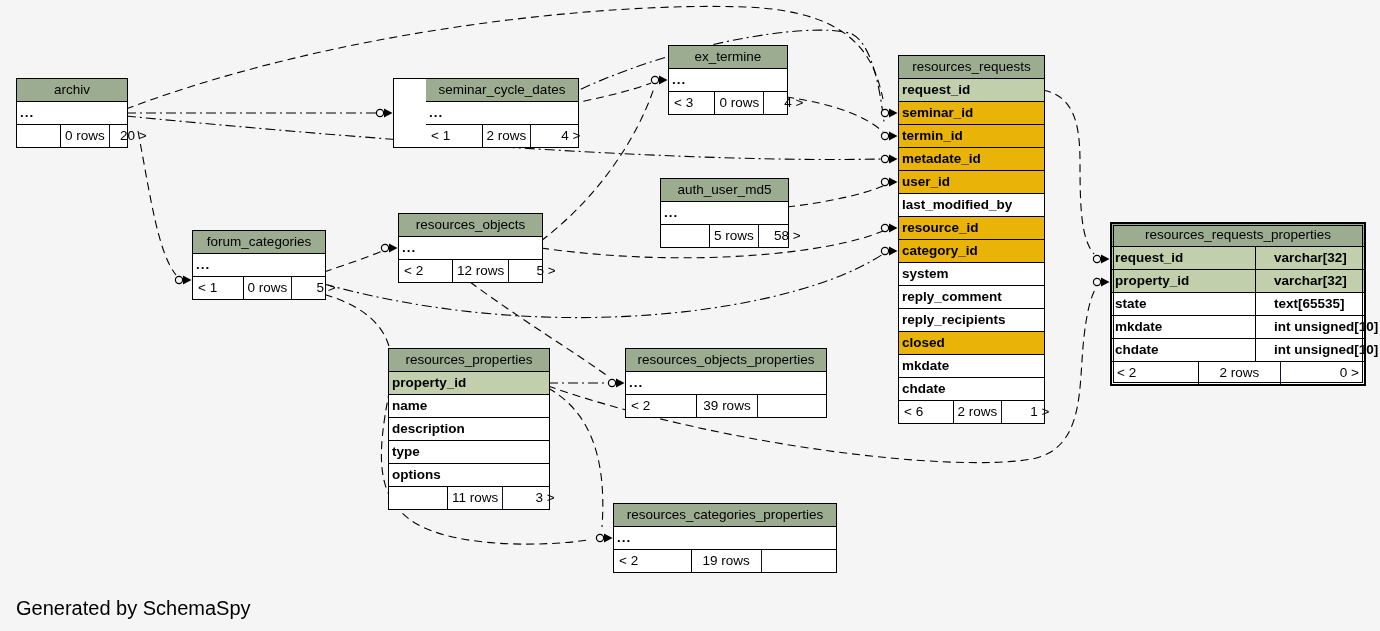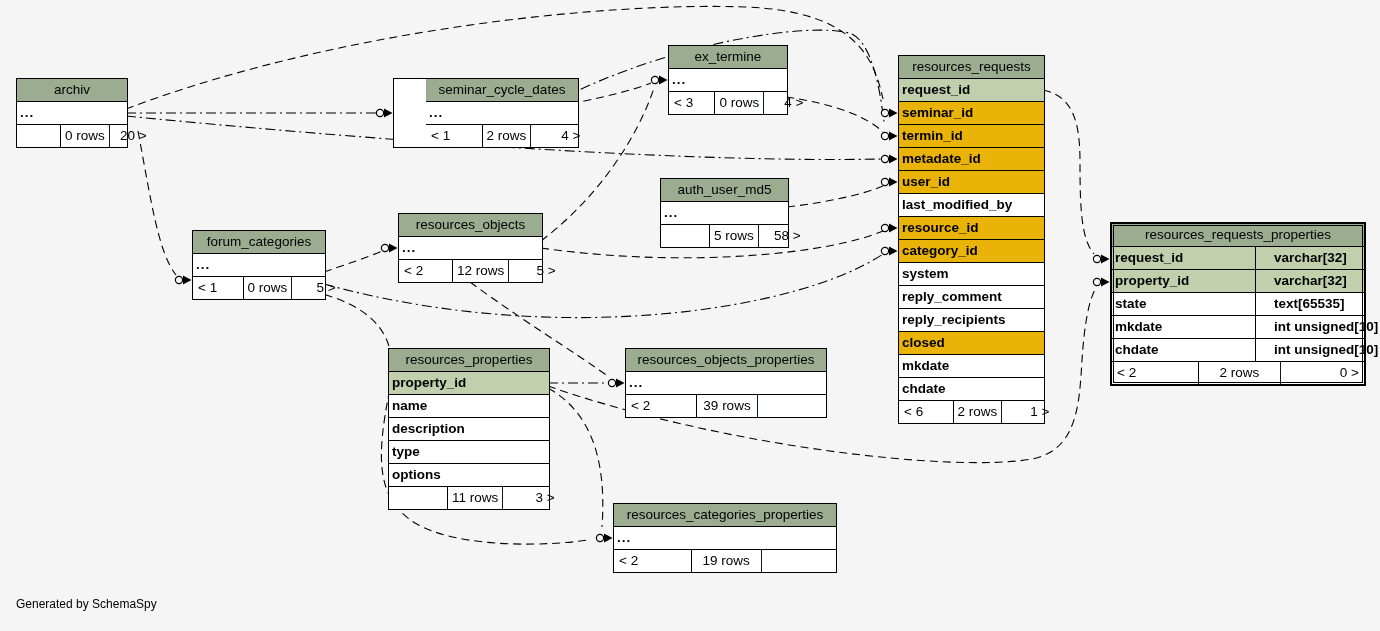--- a/index.html
+++ b/index.html
@@ -25,21 +25,21 @@
   .row.pk{background:#c2cfad;}
   .row.fk{background:#eab308;}
   .row .nm{padding:0 3px;overflow:hidden;}
   .row .ty{border-left:1px solid #000;padding:0 18px;flex:1;overflow:visible;}
   .row.twocol .nm{flex:0 0 137px;}
   .row.ellipsis{font-weight:bold;letter-spacing:1px;}
   .ftr{height:22px;display:flex;}
   .ftr .l{flex:0 0 30%;padding:0 5px;border-right:1px solid #000;text-align:left;}
   .ftr .m{flex:1;padding:0 4px;border-right:1px solid #0f172a;text-align:center;}
   .ftr .r{flex:0 0 29%;padding:0 5px;text-align:right;}
-  #footer-note{position:absolute;left:16px;top:597px;font-size:12px;z-index:1;}
+  #footer-note{position:absolute;left:16px;top:597px;font-size:20px;z-index:1;}
 </style>
 </head>
 <body>
 
 <div id="diagram">
   <svg id="links-svg" width="1380" height="631">
       <path d="M126,113 L377,113" fill="none" stroke="#000000" stroke-width="1.1" stroke-dasharray="10,4,2,4"></path>
       <path d="M126,109 C340,28 610,2 745,7 C855,11 874,58 883,99" fill="none" stroke="#000000" stroke-width="1.1" stroke-dasharray="8,5"></path>
       <path d="M545,109 C585,101 626,93 651,83" fill="none" stroke="#000000" stroke-width="1.1" stroke-dasharray="8,5"></path>
       <path d="M541,241 C600,196 638,136 654,88" fill="none" stroke="#000000" stroke-width="1.1" stroke-dasharray="8,5"></path>

